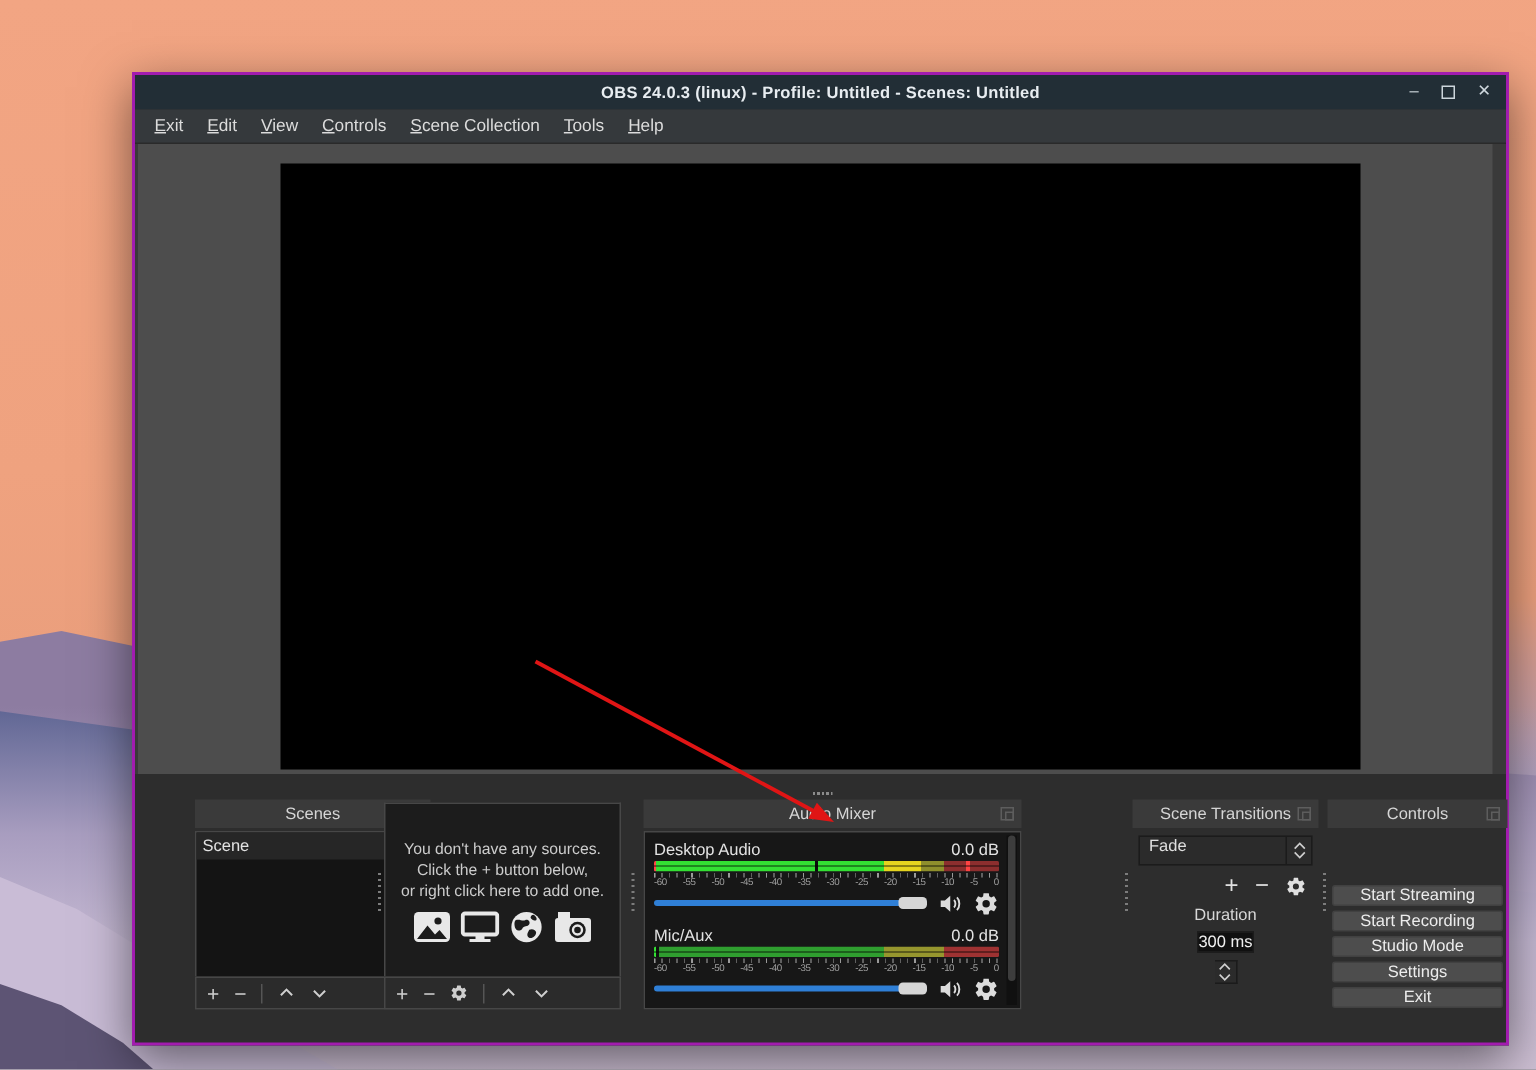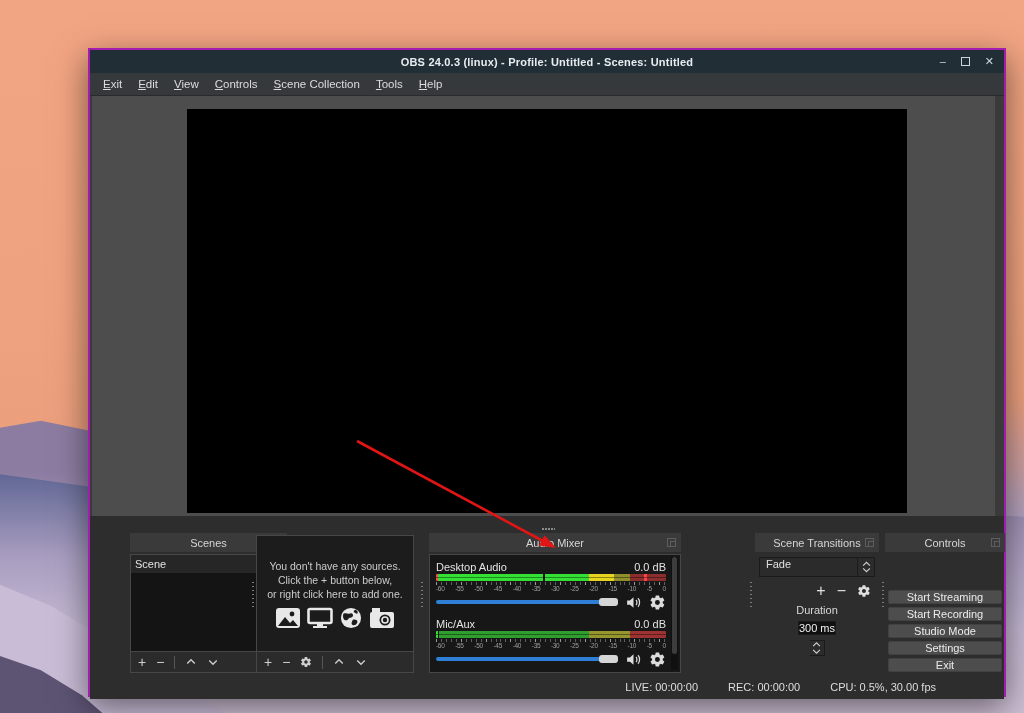--- a/index.html
+++ b/index.html
@@ -353,24 +353,19 @@
         <button class="ctl-btn">Start Streaming</button>
         <button class="ctl-btn">Start Recording</button>
         <button class="ctl-btn">Studio Mode</button>
         <button class="ctl-btn">Settings</button>
         <button class="ctl-btn">Exit</button>
       </div>
     </div>
 
   </div>
 
-  <div class="statusbar">
-    <span class="status-item">LIVE: 00:00:00</span>
-    <span class="status-item">REC: 00:00:00</span>
-    <span class="status-item">CPU: 0.5%, 30.00 fps</span>
-  </div>
 
 </div>
 
 <svg class="arrow-overlay" width="1024" height="713" viewBox="0 0 1024 713">
   <line x1="357" y1="441" x2="543" y2="541" stroke="#e01515" stroke-width="2.6"></line>
   <polygon points="556,548 538.8,545.6 544.6,535.2" fill="#e01515"></polygon>
 </svg>
 
 </body></html>

